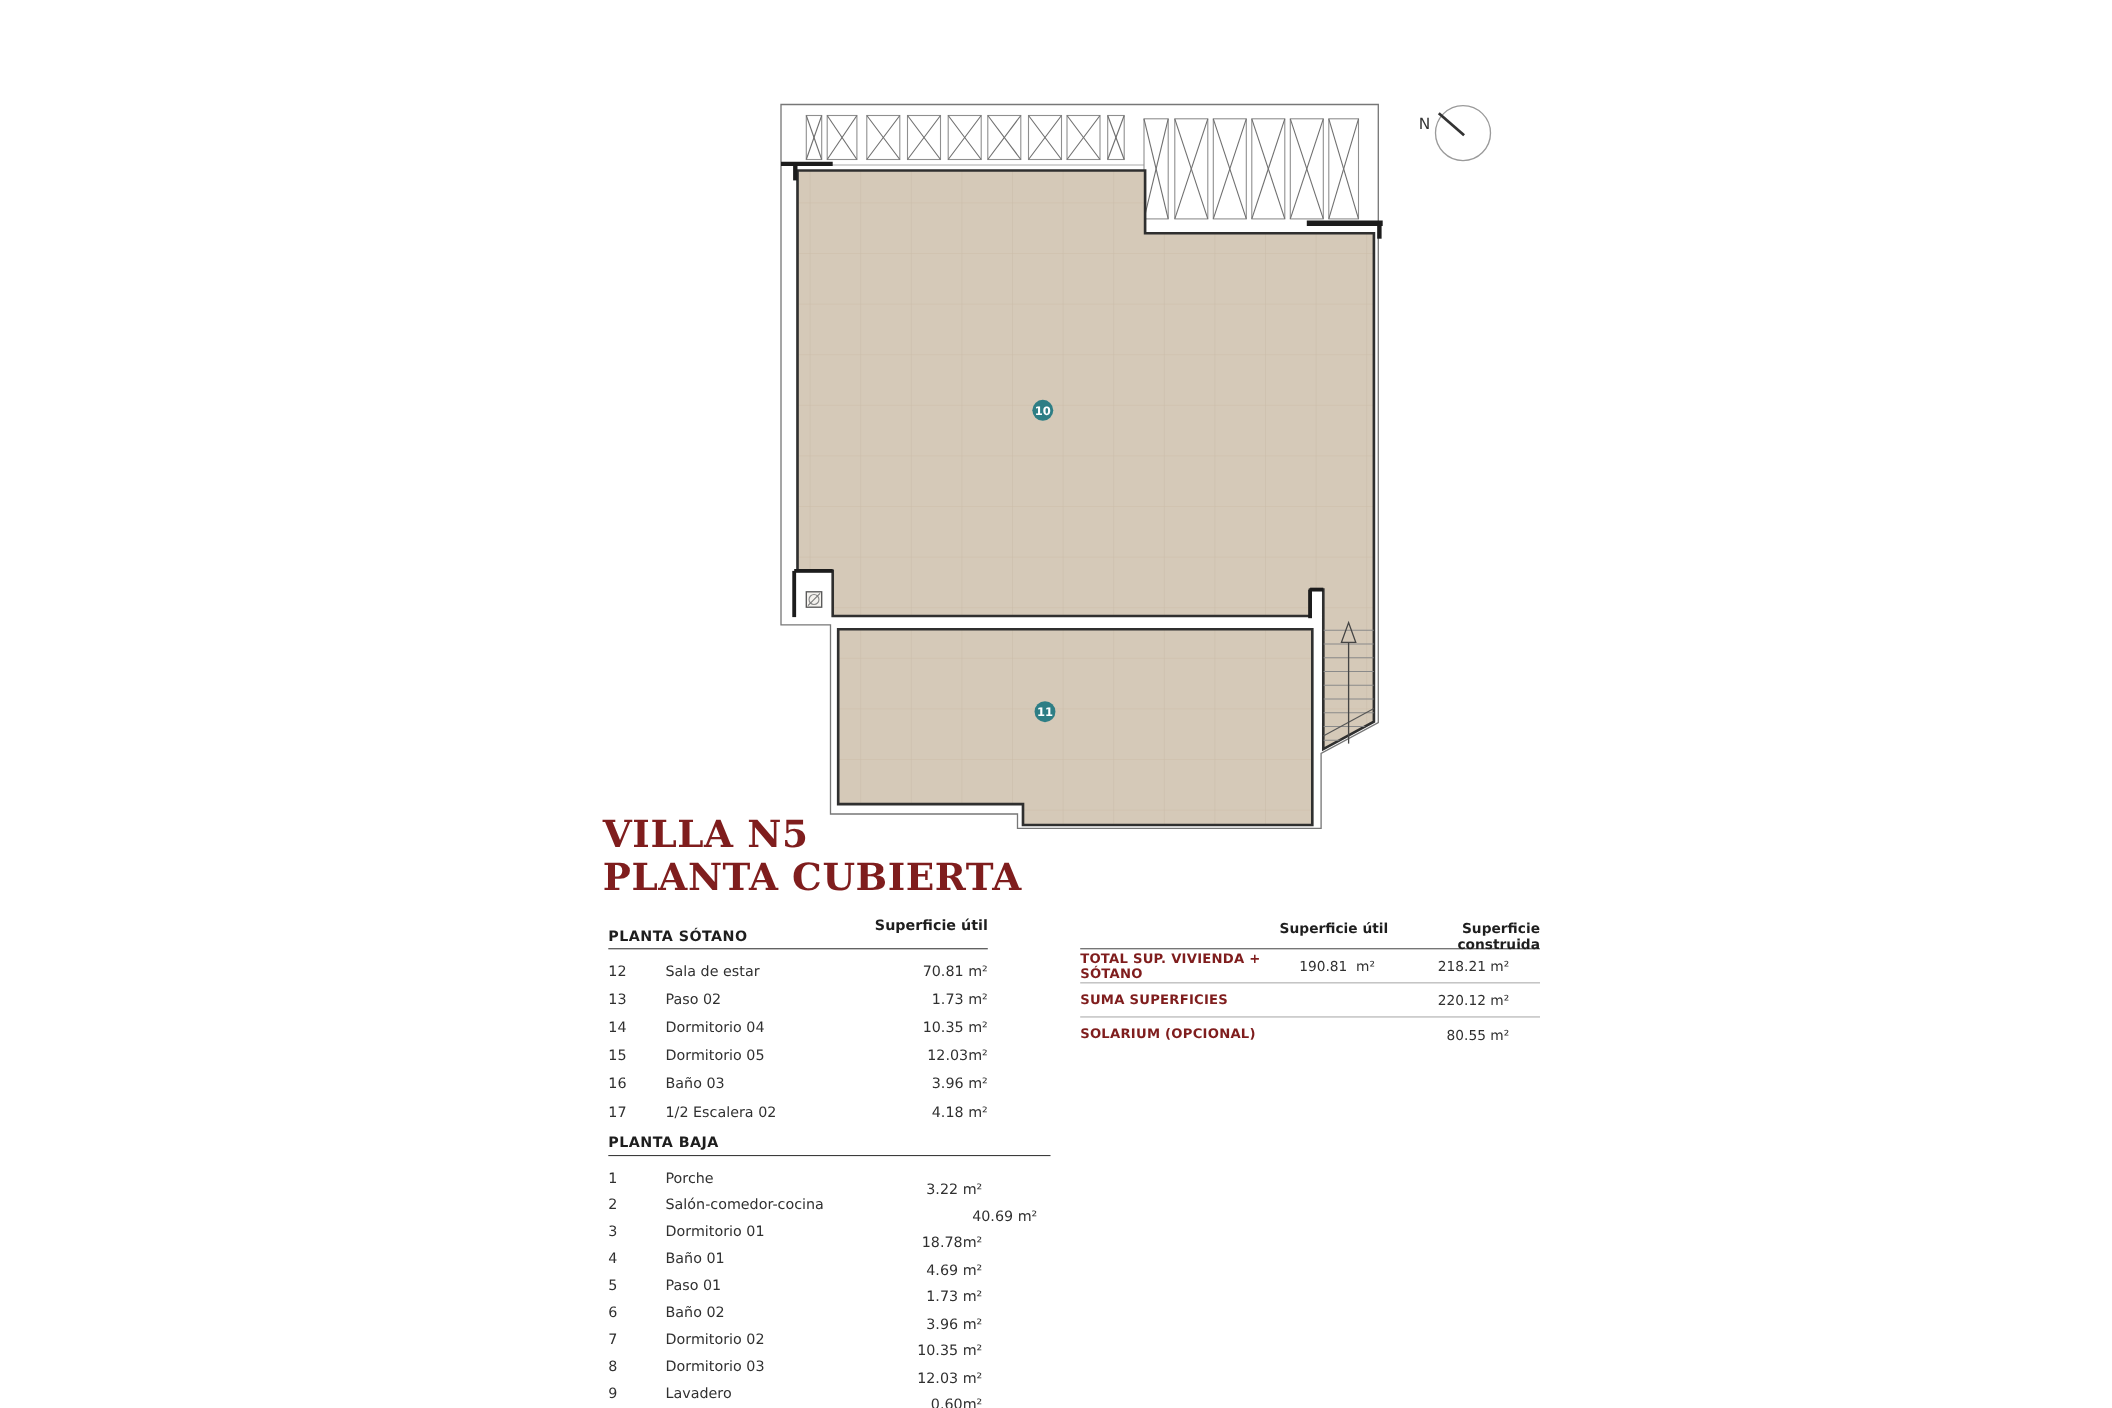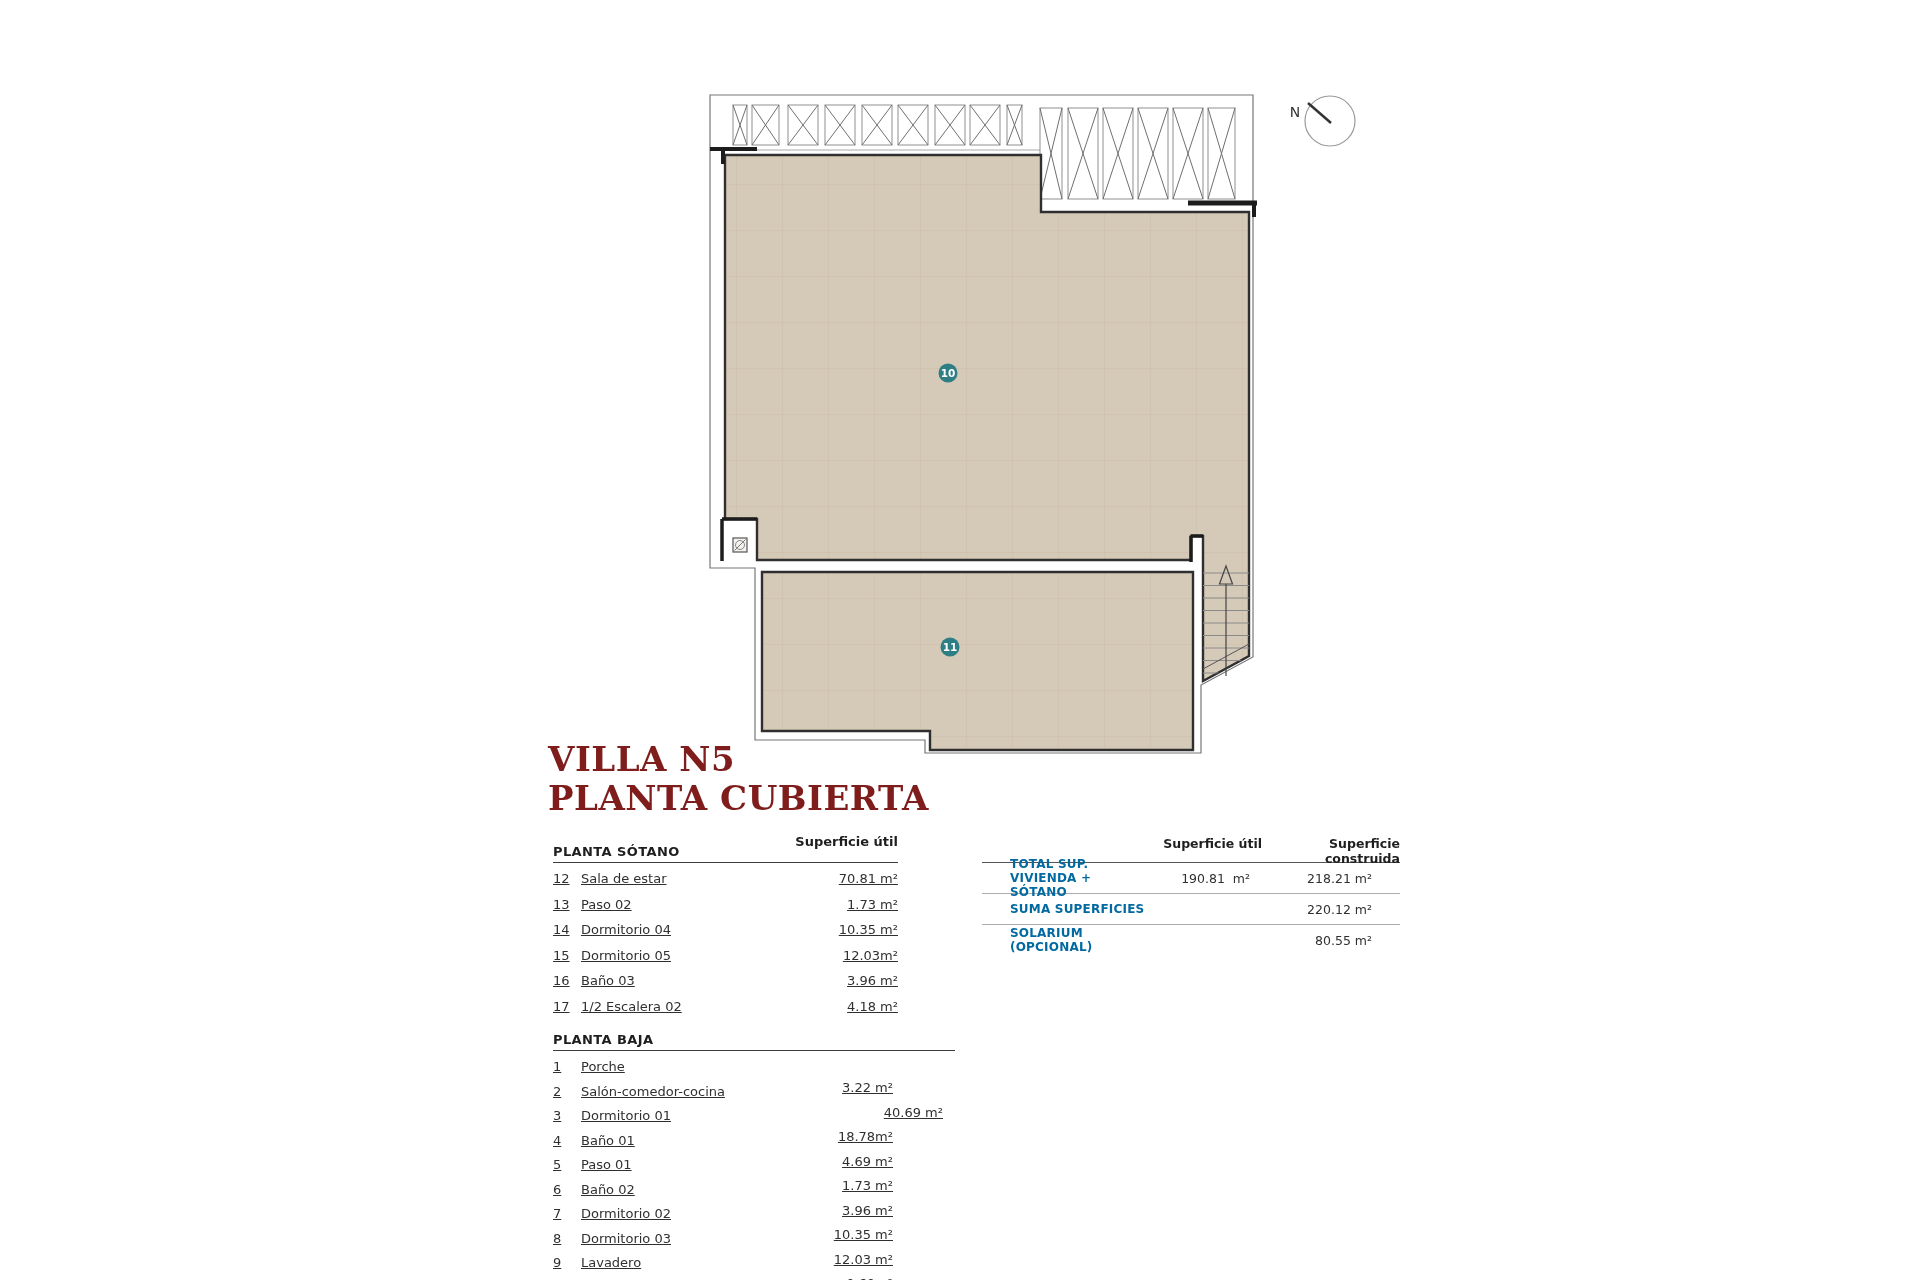--- a/index.html
+++ b/index.html
@@ -4,44 +4,44 @@
 <style>
   html,body{margin:0;padding:0;background:#ffffff;}
   .canvas{position:relative;width:1920px;height:1280px;background:#ffffff;overflow:hidden;
           font-family:"DejaVu Sans",sans-serif;color:#303030;}
   
   .plan-svg{position:absolute;left:690px;top:80px;}
   
   .title-block{position:absolute;left:548px;top:740px;font-family:"DejaVu Serif",serif;
                font-weight:700;color:#7f1d1d;line-height:39px;font-size:34px;letter-spacing:.5px;}
   
-  .rooms{position:absolute;left:553px;top:836px;width:402px;font-size:13px;text-decoration:underline;}
+  .rooms{position:absolute;left:553px;top:836px;width:402px;font-size:13px;}
   .sec-header{position:relative;height:26px;border-bottom:1.6px solid #3c3c3c;}
   .sec-header.w-narrow{width:345px;}
   .sec-label{position:absolute;left:0;bottom:3px;font-weight:700;letter-spacing:.4px;color:#1e1e1e;}
   .sec-colhead{position:absolute;right:0;top:-2px;font-weight:700;color:#1e1e1e;}
   .sec-header.w-narrow .sec-colhead{right:0;}
   .rows{padding-top:8px;}
-  .trow{display:flex;height:25.5px;width:345px;}
+  .trow{display:flex;align-items:center;height:25.5px;width:345px;gap:24px;}
   .rows-baja .trow{height:24.5px;width:402px;}
   .tnum{width:28px;flex:none;}
   .tname{flex:none;}
   .tval{flex:1;text-align:right;white-space:pre;}
   .rows-baja .tval{padding-right:62px;margin-top:21px;}
   .rows-baja .trow.val-wide .tval{padding-right:12px;}
   
   .summary{position:absolute;left:982px;top:836px;width:418px;font-size:12.5px;}
   .sum-head{display:flex;height:26px;align-items:flex-start;border-bottom:1.3px solid #555;}
   .sum-head .spacer{flex:1;}
   .hc1{width:120px;text-align:right;font-weight:700;color:#1e1e1e;}
   .hc2{width:138px;text-align:right;font-weight:700;color:#1e1e1e;}
   .srow{display:flex;align-items:center;height:30px;border-bottom:1px solid #adadad;}
   .srow.tight{height:27px;}
   .srow.last{border-bottom:none;}
-  .slabel{flex:1;font-weight:700;font-size:12px;letter-spacing:.2px;color:#0369a1;margin-left:28px;}
+  .slabel{flex:1;font-weight:700;font-size:12px;letter-spacing:.2px;color:#7f1d1d;}
   .rc1{width:100px;text-align:right;white-space:pre;}
   .rc2{width:150px;text-align:right;padding-right:28px;box-sizing:border-box;}
 </style>
 </head>
 <body>
 
 <div class="canvas">
 
   <svg class="plan-svg" width="760" height="700" viewBox="690 80 760 700">
     <defs>

